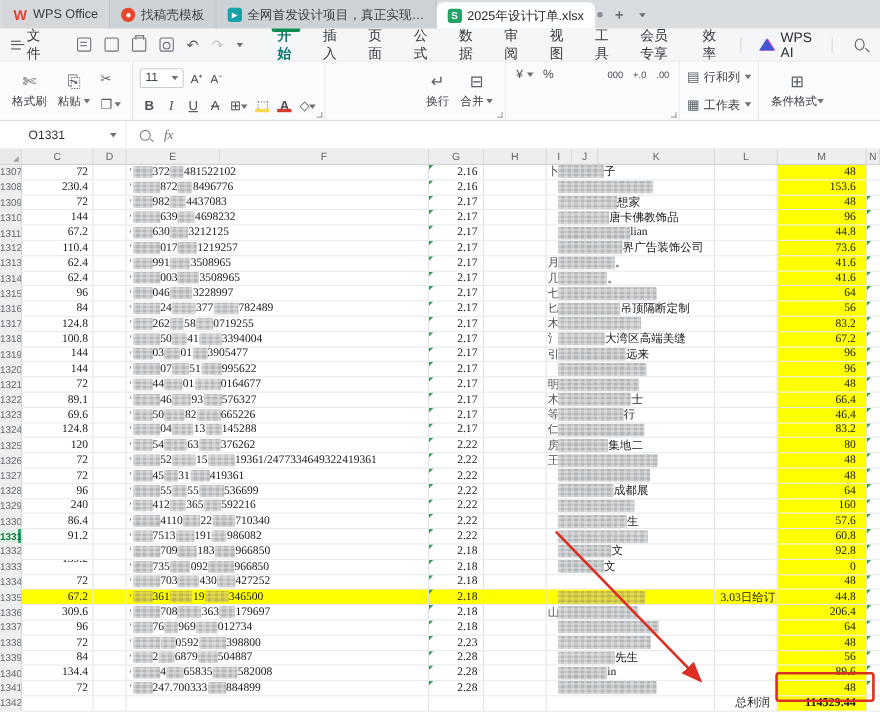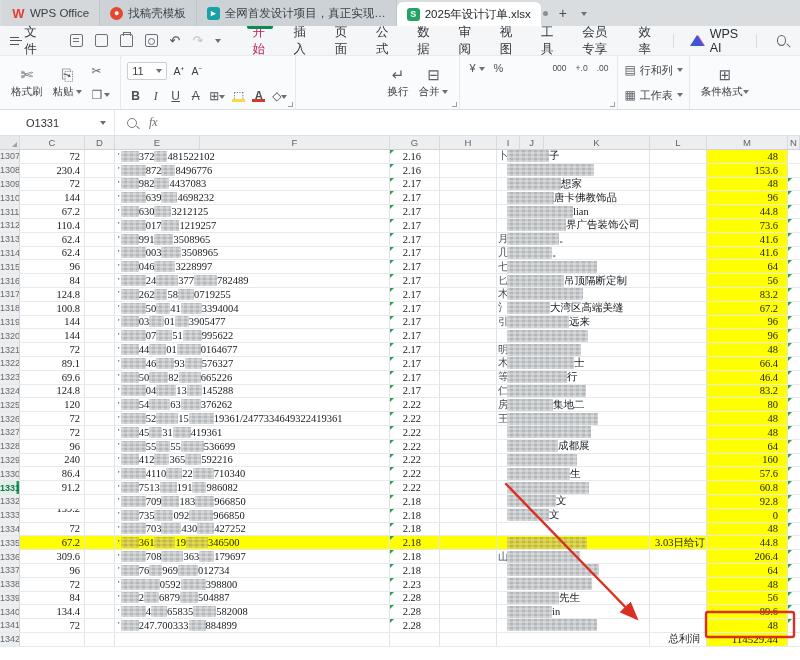--- a/index.html
+++ b/index.html
@@ -31,21 +31,21 @@
   .qicons{display:flex;align-items:center;gap:12px;padding:0 14px;color:#595f66;}
   .qi{width:13px;height:13px;border:1.4px solid #6b7177;border-radius:2px;position:relative;}
   .qi.doc::after{content:"";position:absolute;left:2px;top:3px;width:6px;border-top:1.2px solid #6b7177;box-shadow:0 3px 0 #6b7177;}
   .qi.print{border-radius:2px 2px 1px 1px;}
   .qi.print::after{content:"";position:absolute;left:2px;top:-3px;width:6px;height:3px;border:1.2px solid #6b7177;border-bottom:none;}
   .qi.eye::after{content:"";position:absolute;left:2.5px;top:2.5px;width:5px;height:5px;border:1.2px solid #6b7177;border-radius:50%;}
   .uarr{font-size:13px;color:#4e545a;}
   .uarr.dis{color:#c0c5ca;}
   .menus{display:flex;align-items:center;height:100%;margin-left:4px;}
   .mi{padding:0 13px;height:100%;display:flex;align-items:center;position:relative;cursor:default;}
-  .mi.active{color:#be185d;font-weight:normal;}
+  .mi.active{color:#0f766e;font-weight:bold;}
   .mi.active::before{content:"";position:absolute;top:0;left:50%;transform:translateX(-50%);width:26px;height:3px;background:#0c8a4f;border-radius:0 0 2px 2px;}
   .vsep{width:1px;height:14px;background:#d8dcdf;margin:0 6px;}
   .wpsai{display:flex;align-items:center;gap:6px;padding:0 10px;font-size:12.5px;color:#2b3035;}
   .ailogo{width:0;height:0;border-left:7px solid transparent;border-right:7px solid transparent;border-bottom:11px solid #4255d4;position:relative;filter:drop-shadow(1px 0 0 #e0459c);}
   .srch{width:11px;height:11px;border:1.6px solid #5a6066;border-radius:50%;position:relative;margin:0 14px;}
   .srch::after{content:"";position:absolute;left:8px;top:9px;width:5px;border-top:1.6px solid #5a6066;transform:rotate(45deg);}
   
   .ribbon{height:54px;background:#fafbfc;border-bottom:1px solid #dcdfe2;display:flex;align-items:stretch;
     font-size:10.5px;color:#3c4146;overflow:hidden;}
   .rgroup{display:flex;align-items:center;padding:4px 6px;position:relative;flex:0 0 auto;}
@@ -92,21 +92,21 @@
   .corner::after{content:"";position:absolute;right:2px;bottom:2px;width:0;height:0;
     border-left:5px solid transparent;border-bottom:5px solid #9aa0a5;}
   .grow{height:13.8px;display:flex;border-bottom:1px solid #e7eaec;position:relative;}
   .cell{border-right:1px solid #e1e4e7;display:flex;align-items:center;overflow:hidden;position:relative;flex:0 0 auto;}
   .rh{width:20px;background:#eceeef;border-right:1px solid #cfd3d6;justify-content:flex-end;
     font-family:"Liberation Sans",sans-serif;font-size:9px;color:#666b70;padding-right:1px;white-space:nowrap;direction:rtl;}
   .rh.sel{color:#0b7a46;font-weight:bold;box-shadow:inset -2.5px 0 0 #18a05e;background:#e2efe7;}
   .cC{width:65px;justify-content:flex-end;padding-right:4px;}
   .cD{width:30px;}
   .cEF{width:275px;padding-left:3px;gap:0;}
-  .cG{width:50px;justify-content:flex-end;padding-right:18px;}
+  .cG{width:50px;justify-content:flex-end;padding-right:5px;}
   .cH{width:57px;}
   .cIJK{width:153px;padding-left:1px;}
   .cL{width:57px;padding-left:5px;white-space:nowrap;}
   .cM{width:81px;justify-content:flex-end;padding-right:9px;}
   .cN{width:12px;border-right:none;}
   .my{background:#ffff00;}
   .grow.hl .cell:not(.rh):not(.cN){background:#ffff00;}
   .mt{border-bottom:none;}
   .mb .mval{position:relative;top:-7px;}
   .grow .cC.mt{border-bottom:1px solid transparent;}
@@ -114,21 +114,21 @@
   .q{color:#3c4146;margin-right:1px;font-size:9px;}
   .blur{display:inline-block;height:11px;border-radius:1px;flex:0 0 auto;align-self:center;
     background-image:repeating-linear-gradient(0deg,rgba(255,255,255,.28) 0 2px,rgba(0,0,0,0) 2px 4px),
       repeating-linear-gradient(90deg,#c7cacd 0 3px,#b4b7ba 3px 6px);}
   .grow.hl .blur{background-image:repeating-linear-gradient(0deg,rgba(255,255,60,.35) 0 2px,rgba(0,0,0,0) 2px 4px),
       repeating-linear-gradient(90deg,#d2c852 0 3px,#bfb647 3px 6px);}
   .frag{color:#4a4f54;width:9px;overflow:hidden;flex:0 0 auto;}
   .ktext{white-space:nowrap;}
   .numtxt{white-space:nowrap;}
   .annot{position:absolute;left:0;top:0;pointer-events:none;}
-  .totalval{font-size:11px;}
+  .totalval{font-size:11px;font-weight:bold;}
 </style>
 </head>
 <body>
 
 <div class="tabbar">
   <div style="display:flex;align-items:stretch;">
       <div class="tab first">
         <span class="ticon wps">W</span>
         <span class="lbl">WPS Office</span>
       </div>

